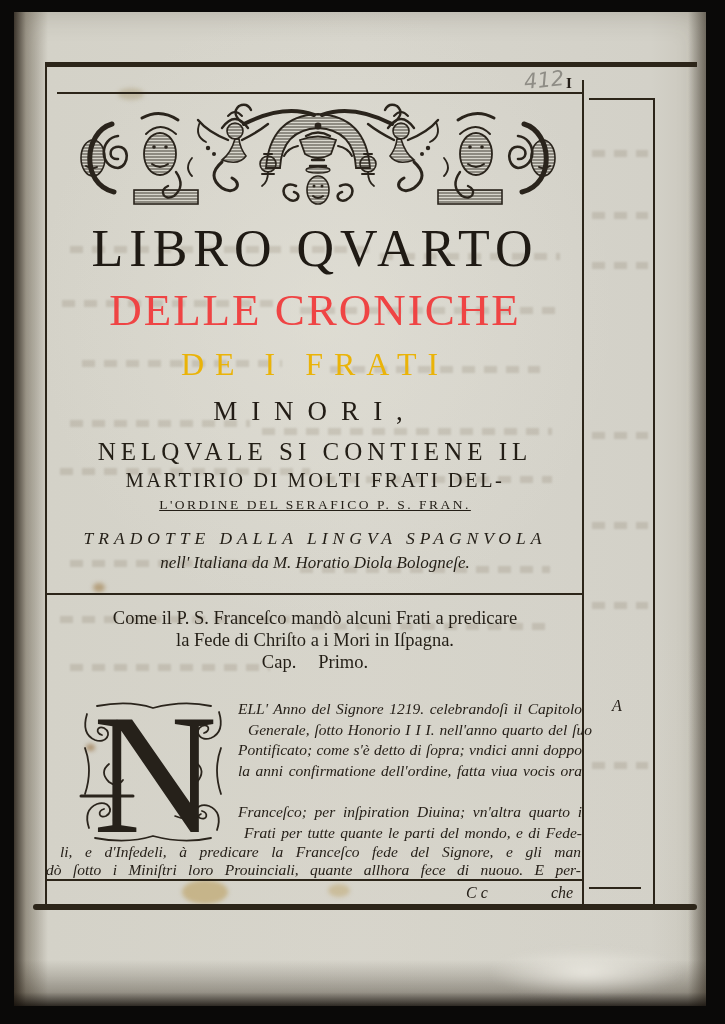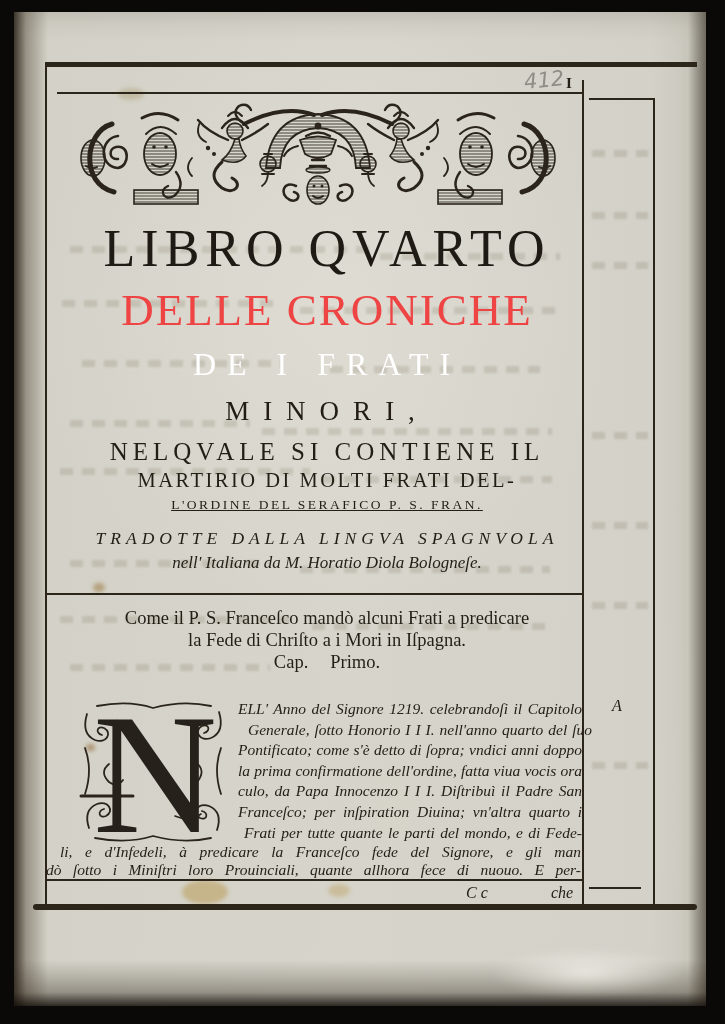--- a/index.html
+++ b/index.html
@@ -33,21 +33,21 @@
   }
   .smudge{
     position:absolute; left:488px; top:948px; width:196px; height:48px;
     background:radial-gradient(ellipse at center, rgba(238,236,228,.9), rgba(238,236,228,0) 70%);
     filter:blur(4px);
   }
   .stain{position:absolute; border-radius:50%; filter:blur(2px);}
   
   .rule{position:absolute; background:#2c2519;}
   
-  .ctext{position:absolute; left:47px; width:536px; text-align:center; color:#231e16; white-space:nowrap;padding-left:12px;}
+  .ctext{position:absolute; left:47px; width:536px; text-align:center; color:#231e16; white-space:nowrap;}
   .ital{font-style:italic;}
   .bodyline{
     position:absolute; font-style:italic; font-size:15.5px; line-height:20px;
     color:#262019; text-align:justify; text-align-last:justify; overflow:hidden; height:20px;
   }
   .marg{position:absolute; color:#262019;}
   .bleed{
     position:absolute; height:7px; filter:blur(1.1px); opacity:.33;
     background:repeating-linear-gradient(90deg, rgba(104,88,64,.5) 0 13px, rgba(104,88,64,0) 13px 22px);
   }
@@ -156,21 +156,21 @@
       <path d="M224,84 C212,78 206,92 218,98 C226,101 230,92 222,90" stroke-width="2.6"></path>
       <path d="M268,84 C280,78 286,92 274,98 C266,101 262,92 270,90" stroke-width="2.6"></path>
     </g>
   </svg>
 
   <div class="marg" style="left:524px;top:68px;font-size:21px;color:#8f8d86;transform:rotate(-6deg);font-family:'DejaVu Sans',sans-serif;font-style:italic;">412</div>
   <div class="marg" style="left:566px;top:75px;font-size:15px;font-weight:bold;">I</div>
 
   <div class="ctext" style="top:220px;font-size:52px;letter-spacing:6px;line-height:58px;color:#1f1a14;">LIBRO QVARTO</div>
   <div class="ctext" style="top:285px;font-size:45px;letter-spacing:2px;line-height:50px;color:#ef4444;">DELLE CRONICHE</div>
-  <div class="ctext" style="top:344px;font-size:32px;letter-spacing:11px;line-height:40px;color:#ffffff;">DE I FRATI</div>
+  <div class="ctext" style="top:344px;font-size:32px;letter-spacing:11px;line-height:40px;color:#eab308;">DE I FRATI</div>
   <div class="ctext" style="top:394px;font-size:27px;letter-spacing:14px;line-height:34px;color:#221c15;">MINORI,</div>
 
   <div class="ctext" style="top:437px;font-size:25px;letter-spacing:5px;line-height:30px;">NELQVALE SI CONTIENE IL</div>
   <div class="ctext" style="top:467px;font-size:20.5px;letter-spacing:2.5px;line-height:26px;">MARTIRIO DI MOLTI FRATI DEL-</div>
   <div class="ctext" style="top:496px;font-size:13.5px;letter-spacing:2.5px;line-height:18px;text-decoration:underline;">L'ORDINE DEL SERAFICO P. S. FRAN.</div>
 
   <div class="ctext ital" style="top:526px;font-size:17.5px;letter-spacing:5px;line-height:24px;">TRADOTTE DALLA LINGVA SPAGNVOLA</div>
   <div class="ctext ital" style="top:551px;font-size:17px;line-height:24px;">nell' Italiana da M. Horatio Diola Bologneſe.</div>
 
   <div class="ctext" style="top:607px;font-size:18.5px;line-height:22px;">Come il P. S. Franceſco mandò alcuni Frati a predicare</div>
@@ -197,22 +197,21 @@
       <circle cx="114" cy="120" r="2.2" fill="#2a241c" stroke="none"></circle>
       <path d="M2,98 H54" stroke-width="3"></path>
       <path d="M96,118 q14,6 26,-2" stroke-width="1.6"></path>
     </g>
     <text x="76" y="134" text-anchor="middle" font-size="172" font-family="'Liberation Serif','DejaVu Serif',serif" fill="#26211a">N</text>
   </svg>
 
   <div class="bodyline" style="left:238px;top:699px;width:344px;">ELL' Anno del Signore 1219. celebrandoſi il Capitolo</div>
   <div class="bodyline" style="left:238px;top:719.6px;width:344px;margin-left:10px;">Generale, ſotto Honorio I I I. nell'anno quarto del ſuo</div>
   <div class="bodyline" style="left:238px;top:740.2px;width:344px;">Pontificato; come s'è detto di ſopra; vndici anni doppo</div>
-  <div class="bodyline" style="left:238px;top:760.8px;width:344px;">la prima confirmatione dell'ordine, fatta viua vocis ora</div>
-  <div class="bodyline" style="left:238px;top:781.4px;width:344px;">culo, da Papa Innocenzo I I I.  Diſtribuì il Padre San</div>
+  <div class="bodyline" style="left:238px;top:760.8px;width:344px;">la anni confirmatione dell'ordine, fatta viua vocis ora</div>
   <div class="bodyline" style="left:238px;top:802px;width:344px;">Franceſco; per inſpiration Diuina; vn'altra quarto i ſuoi</div>
   <div class="bodyline" style="left:244px;top:822.6px;width:338px;">Frati per tutte quante le parti del mondo, e di Fede-</div>
   <div class="bodyline" style="left:60px;top:842px;width:521px;">li, e d'Infedeli, à predicare la Franceſco fede del Signore, e gli man</div>
   <div class="bodyline" style="left:46px;top:860px;width:535px;">dò ſotto i Miniſtri loro Prouinciali, quante allhora fece di nuouo.  E per-</div>
 
   <div class="marg ital" style="left:612px;top:697px;font-size:16px;">A</div>
   <div class="marg ital" style="left:466px;top:884px;font-size:16px;">C c</div>
   <div class="marg ital" style="left:551px;top:884px;font-size:16px;">che</div>
 
 </div>

